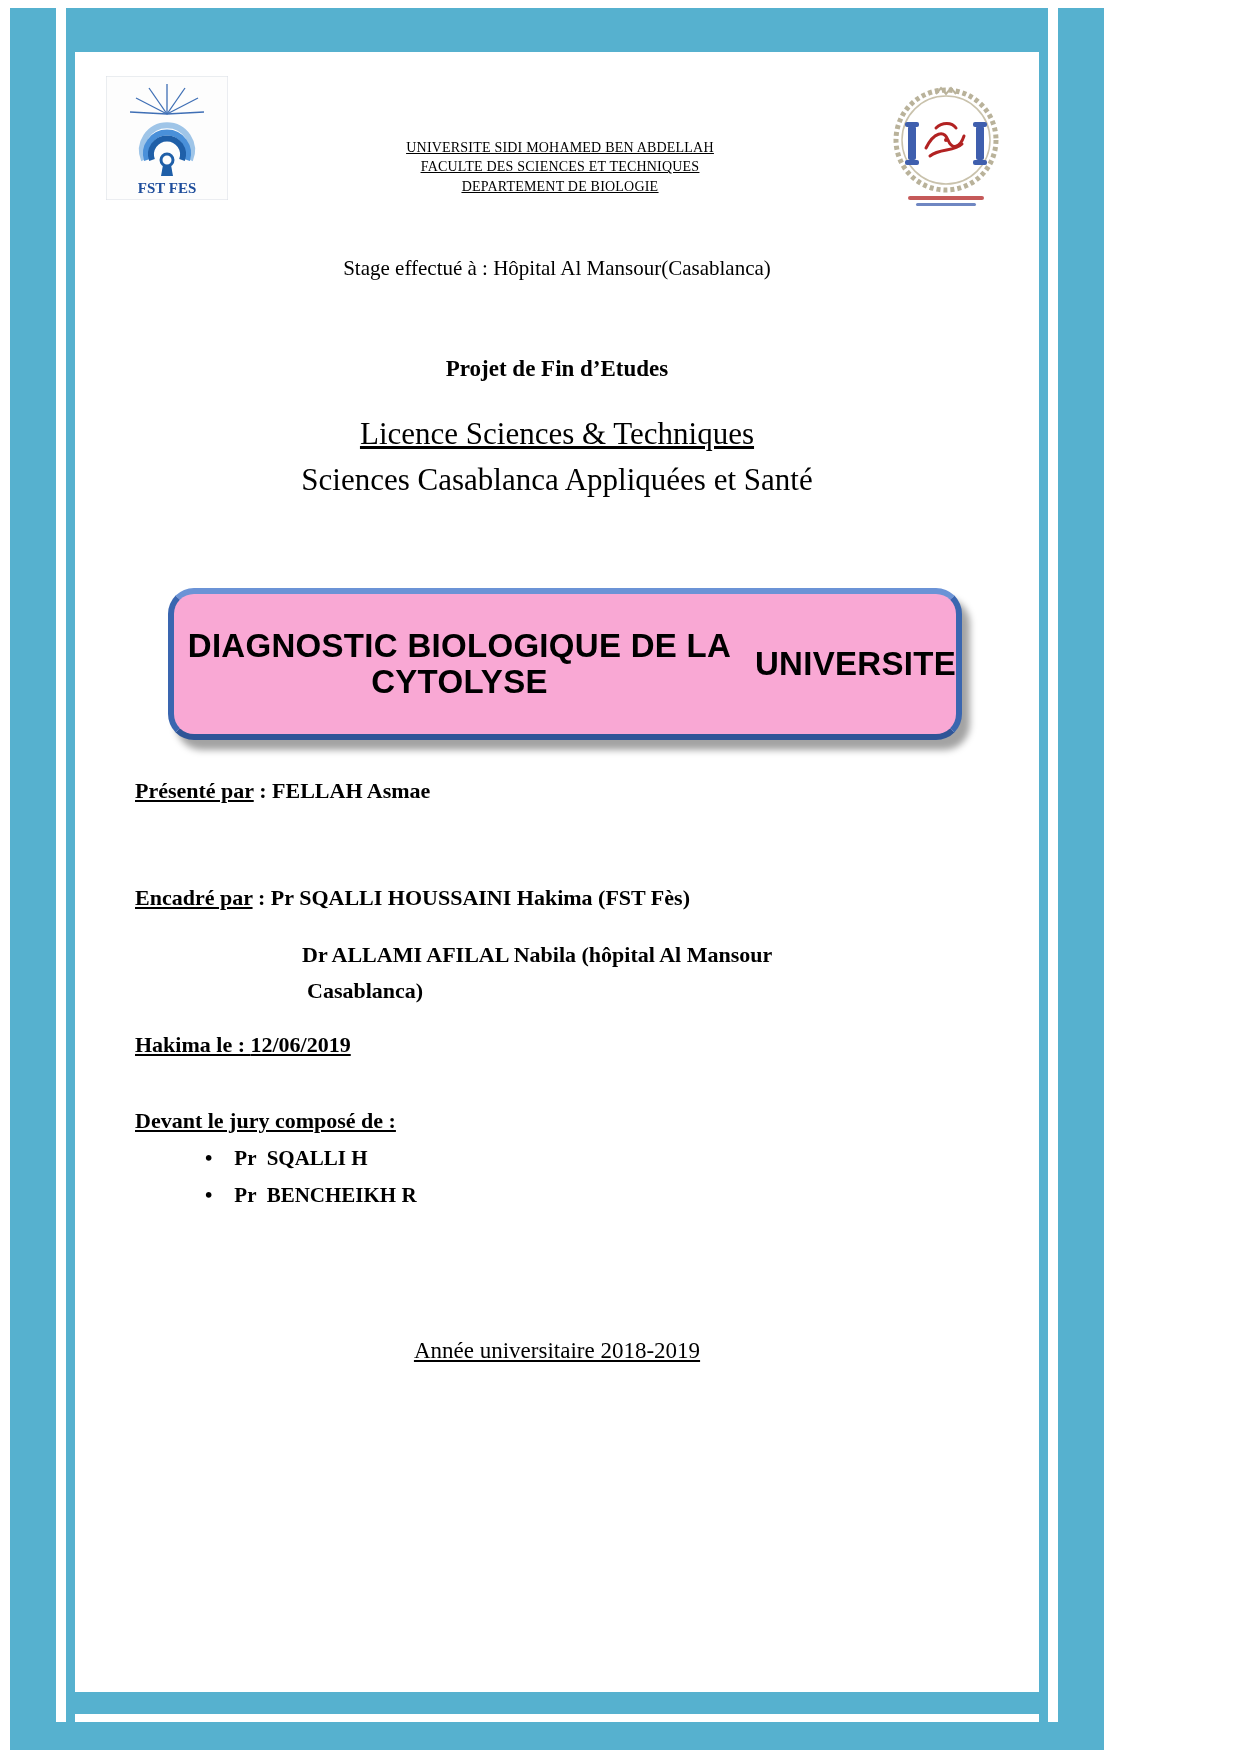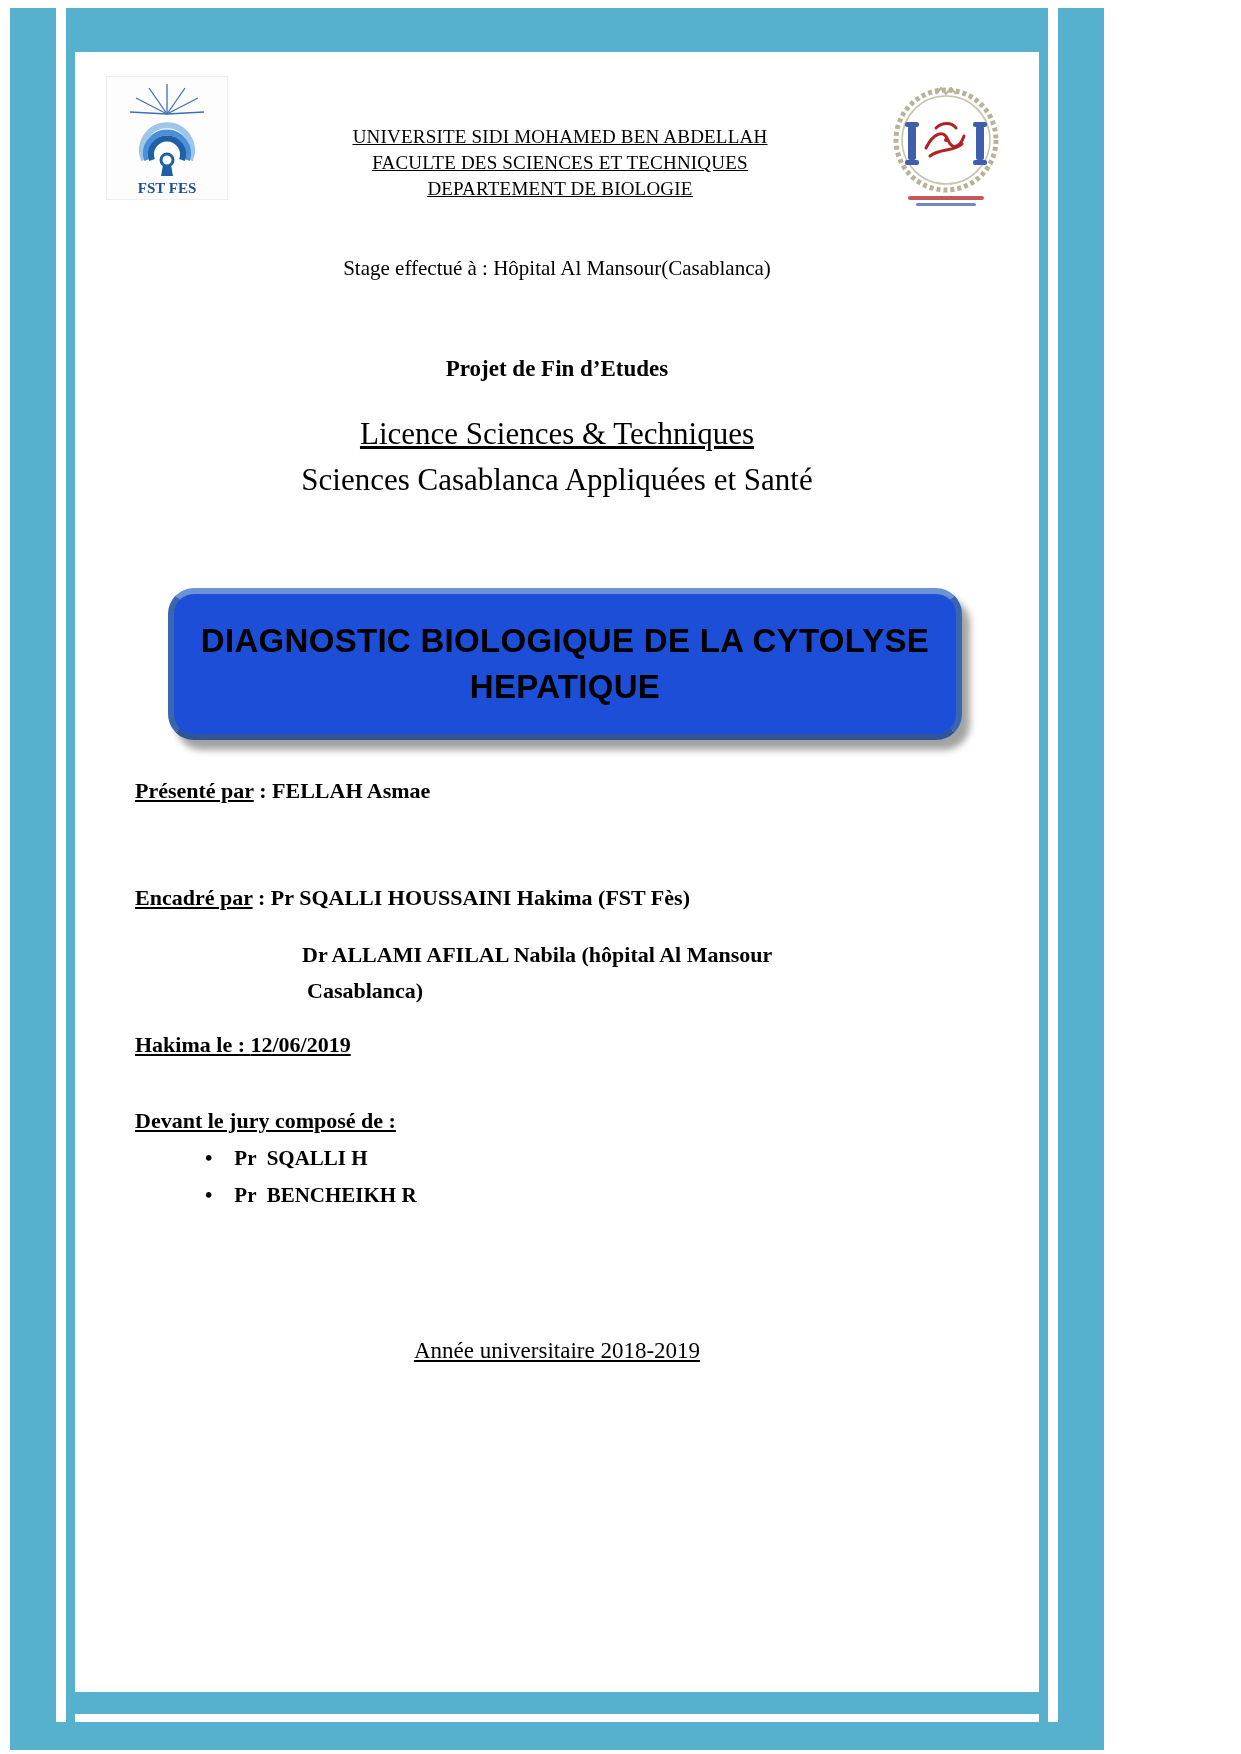--- a/index.html
+++ b/index.html
@@ -17,39 +17,39 @@
   .bar-top{left:66px;top:8px;width:982px;height:44px;}
   .bar-right-inner{left:1039px;top:8px;width:9px;height:1736px;}
   .bar-right-outer{left:1058px;top:8px;width:46px;height:1740px;}
   .bar-bottom-inner{left:66px;top:1692px;width:982px;height:22px;}
   .bar-bottom-outer{left:10px;top:1722px;width:1094px;height:28px;}
 
   .logo-left{position:absolute;left:106px;top:76px;width:122px;height:124px;}
   .logo-right{position:absolute;left:878px;top:82px;width:136px;height:136px;}
 
   .header-lines{
-    position:absolute;left:280px;top:124px;width:560px;
-    text-align:center;font-size:19px;line-height:1.38;letter-spacing:0.2px;text-decoration:underline;
+    position:absolute;left:280px;top:138px;width:560px;
+    text-align:center;font-size:14px;line-height:1.38;letter-spacing:0.2px;text-decoration:underline;
   }
   .header-lines .hline{text-decoration:underline;}
 
   .centerband{position:absolute;left:0;width:1114px;text-align:center;}
   .stage-line{top:256px;font-size:21px;}
   .project-line{top:356px;font-size:23px;font-weight:bold;}
   .licence-line{top:416px;font-size:31px;text-decoration:underline;}
   .filiere-line{top:462px;font-size:31px;}
 
   .title-box{
     position:absolute;left:168px;top:588px;width:782px;height:140px;
-    background:#1d4ed8;
+    background:#f9a8d4;
     border:6px solid;
     border-color:#6b93d6 #3a66b0 #2f5597 #3a66b0;
     border-radius:26px;
     box-shadow:8px 10px 7px #a3a3a3;
-    display:flex;flex-direction:column;justify-content:center;align-items:center;
+    display:flex;flex-direction:row;justify-content:center;align-items:center;
     gap:10px;
   }
   .title-box .tline{
     font-family:"Liberation Sans", sans-serif;
     font-weight:bold;font-size:33px;letter-spacing:0.3px;
     line-height:1.1;text-align:center;
   }
 
   .detail{position:absolute;left:135px;font-size:22px;font-weight:bold;white-space:pre;}
   .u{text-decoration:underline;}
@@ -142,21 +142,21 @@
   </div>
 
   <div class="centerband stage-line">Stage effectué à : Hôpital Al Mansour(Casablanca)</div>
 
   <div class="centerband project-line">Projet de Fin d’Etudes</div>
   <div class="centerband licence-line">Licence Sciences &amp; Techniques</div>
   <div class="centerband filiere-line">Sciences Casablanca Appliquées et Santé</div>
 
   <div class="title-box">
     <div class="tline">DIAGNOSTIC BIOLOGIQUE DE LA CYTOLYSE</div>
-    <div class="tline">HEPATIQUE</div>
+    <div class="tline">UNIVERSITE</div>
   </div>
 
   <div class="detail presented-row"><span class="u">Présenté par</span><span> : FELLAH Asmae</span></div>
 
   <div class="detail supervised-row"><span class="u">Encadré par</span><span> : Pr SQALLI HOUSSAINI Hakima (FST Fès)</span></div>
   <div class="detail supervised-line2">Dr ALLAMI AFILAL Nabila (hôpital Al Mansour</div>
   <div class="detail supervised-line3">Casablanca)</div>
 
   <div class="detail defended-row"><span class="u">Hakima le : </span><span class="u">12/06/2019</span></div>
 

